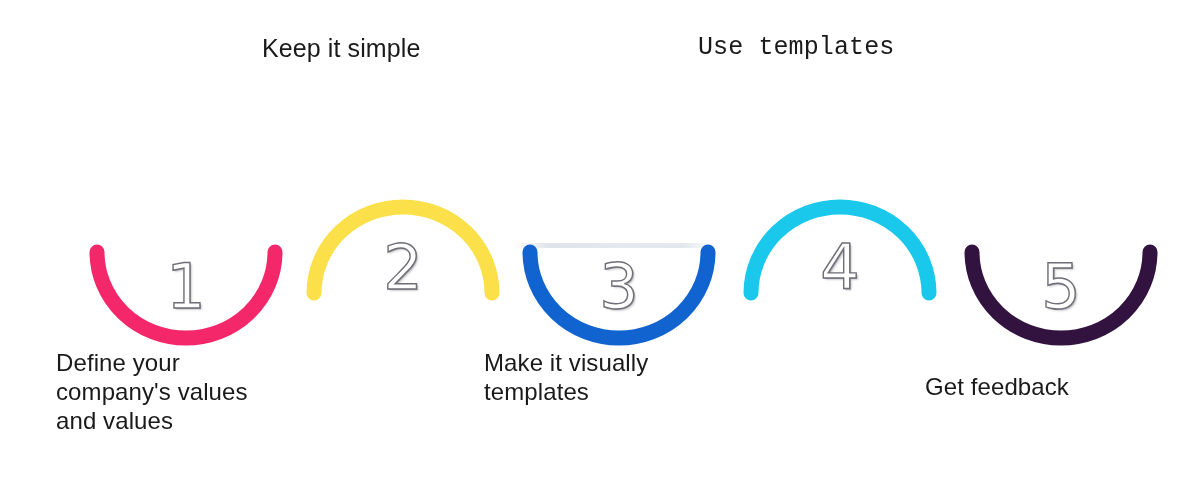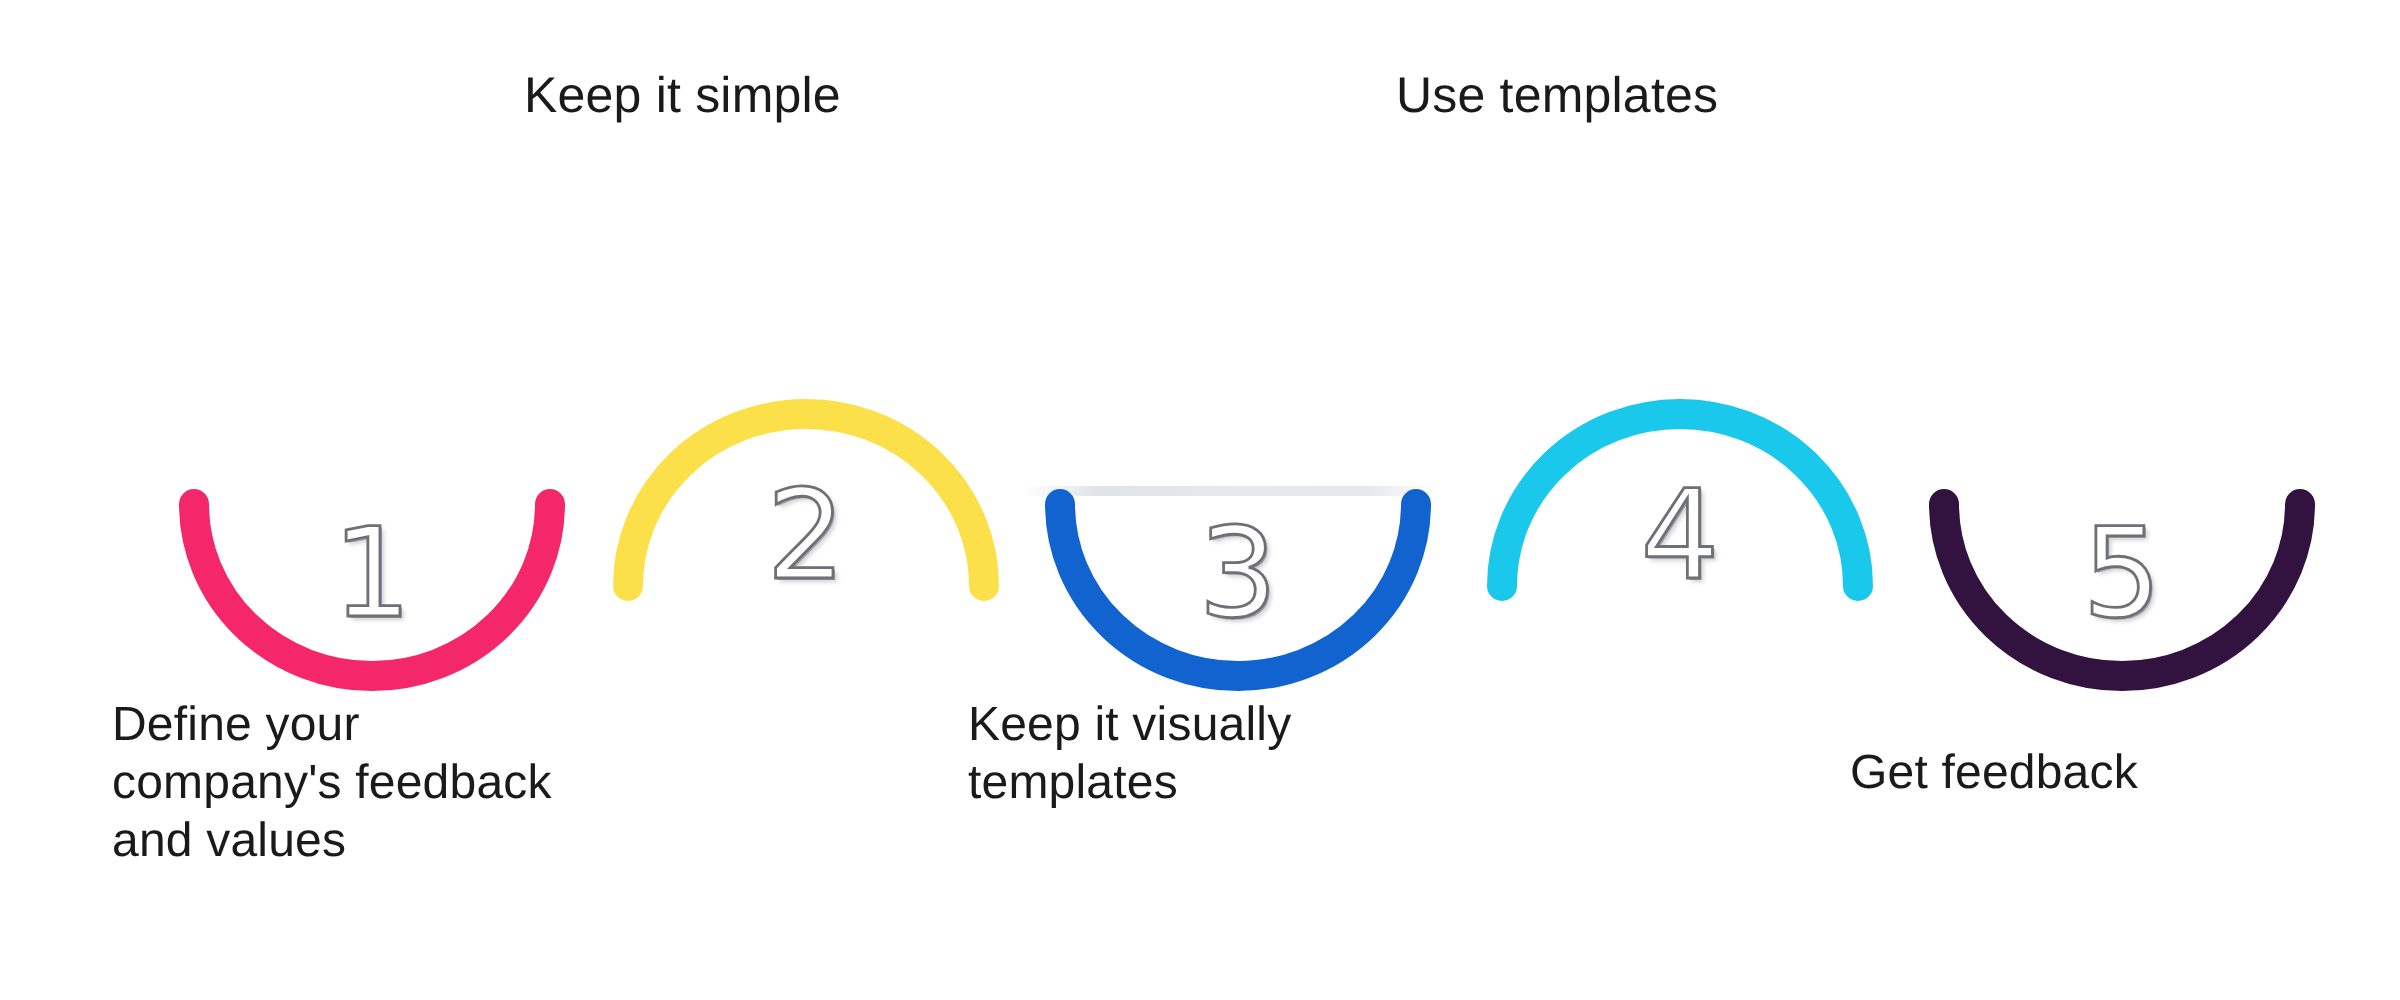--- a/index.html
+++ b/index.html
@@ -102,21 +102,21 @@
         rgba(210,216,226,0) 100%);
   }
 </style>
 </head>
 <body>
 
 <div id="infographic-canvas" style="background: rgb(255, 255, 255);">
 
   <div class="top-caption" id="caption-step-2" style="color: rgb(26, 26, 26);">Keep it simple</div>
 
-  <div class="top-caption" id="caption-step-4" style="color: rgb(26, 26, 26);">Use templates</div>
+  <div class="top-caption" id="caption-step-4" style="color: rgb(26, 26, 26); font-family: Liberation Mono, monospace;">Use templates</div>
 
   <div id="scan-artifact"></div>
 
   <div class="arc-group" id="arc-group-1">
     <svg class="arc-svg" viewBox="0 0 200 110">
       <path d="M 11 14 A 89 86 0 0 0 189 14" fill="none" stroke-linecap="round" stroke-width="15" stroke="#F4276B"></path>
     </svg>
     <div class="step-numeral numeral-down">1</div>
   </div>
 
@@ -143,26 +143,26 @@
 
   <div class="arc-group" id="arc-group-5">
     <svg class="arc-svg" viewBox="0 0 200 110">
       <path d="M 11 14 A 89 86 0 0 0 189 14" fill="none" stroke-linecap="round" stroke-width="15" stroke="#32123F"></path>
     </svg>
     <div class="step-numeral numeral-down">5</div>
   </div>
 
   <div class="bottom-caption" id="caption-step-1" style="color: rgb(26, 26, 26);">
     <span>Define your</span>
-    <span>company's feedback</span>
+    <span>company's values</span>
     <span>and values</span>
   </div>
 
   <div class="bottom-caption" id="caption-step-3" style="color: rgb(26, 26, 26);">
-    <span>Keep it visually</span>
+    <span>Make it visually</span>
     <span>templates</span>
   </div>
 
   <div class="bottom-caption" id="caption-step-5" style="color: rgb(26, 26, 26); margin-top: 24px;">
     <span>Get feedback</span>
   </div>
 
 </div>
 
 </body></html>

